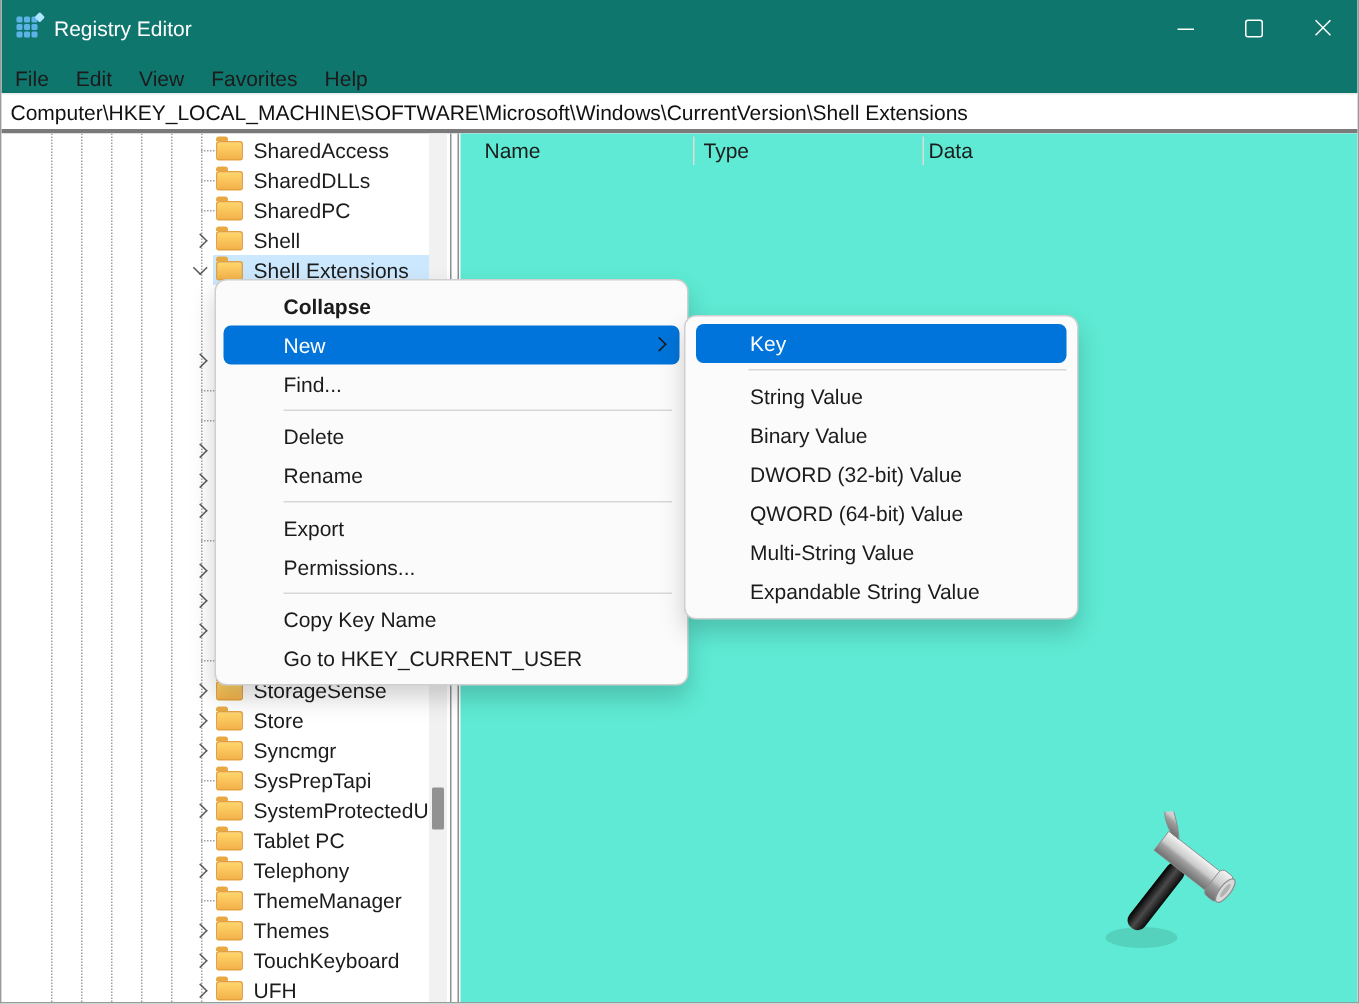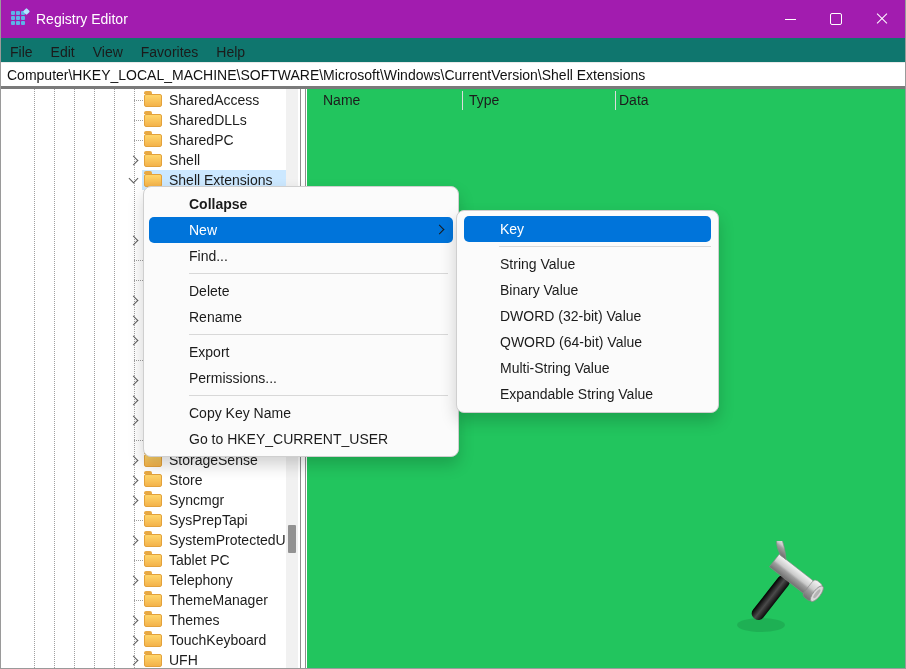--- a/index.html
+++ b/index.html
@@ -1,19 +1,19 @@
 <!DOCTYPE html>
 <html><head>
 <meta charset="utf-8">
 <style>
   html,body{margin:0;padding:0;background:#e8e8e8;font-family:"Liberation Sans",sans-serif;}
   .window{position:relative;width:906px;height:669px;background:#fff;overflow:hidden;
           border-left:1px solid #9a9a9a;border-right:1px solid #9a9a9a;border-bottom:1px solid #9a9a9a;box-sizing:border-box;}
   
-  .titlebar{position:absolute;left:0;top:0;right:0;height:38px;background:#a21caf;display:flex;align-items:center;}
+  .titlebar{position:absolute;left:0;top:0;right:0;height:38px;background:#0f766e;display:flex;align-items:center;}
   .appicon{position:relative;width:16px;height:16px;margin-left:10px;display:grid;grid-template-columns:repeat(3,4px);grid-template-rows:repeat(3,4px);gap:1px;}
   .appicon span{background:#5db3e8;border-radius:1px;}
   .appicon .spark{position:absolute;right:-2px;top:-2px;width:5px;height:5px;background:#aee6ff;transform:rotate(45deg);border-radius:1px;}
   .apptitle{color:#fff;font-size:14px;margin-left:9px;}
   .winbtns{margin-left:auto;display:flex;height:100%;}
   .winbtn{width:46px;height:100%;display:flex;align-items:center;justify-content:center;cursor:default;}
   .glyph-min{width:11px;height:1px;background:#fff;}
   .glyph-max{width:10px;height:10px;border:1px solid #fff;border-radius:2px;}
   .glyph-close{position:relative;width:12px;height:12px;}
   .glyph-close i{position:absolute;left:-1px;top:5px;width:14px;height:1px;background:#fff;}
@@ -39,21 +39,21 @@
   .folder{position:absolute;left:143px;top:4px;width:18px;height:13px;background:linear-gradient(180deg,#ffd66b,#f3b24a);
           border:1px solid #e3a23c;border-radius:2px;box-sizing:border-box;}
   .folder::before{content:"";position:absolute;left:-1px;top:-4px;width:8px;height:3px;background:#e8a943;border-radius:2px 2px 0 0;}
   .tlabel{position:absolute;left:168px;top:2px;white-space:nowrap;color:#1c1c1c;}
   
   .vscroll{position:absolute;left:285px;top:0;bottom:0;width:12px;background:#f1f1f1;}
   .vthumb{position:absolute;left:2px;width:8px;background:#929292;border-radius:1px;}
   .split-a{position:absolute;left:299px;top:0;bottom:0;width:1px;background:#8f8f8f;}
   .split-b{position:absolute;left:304px;top:0;bottom:0;width:1px;background:#8f8f8f;}
   
-  .list{position:absolute;left:306px;top:0;right:0;bottom:0;background:#22c55e;font-size:14px;color:#1c1c1c;}
+  .list{position:absolute;left:306px;top:0;right:0;bottom:0;background:#5eead4;font-size:14px;color:#1c1c1c;}
   .col-h{position:absolute;top:3px;white-space:nowrap;}
   .h-name{left:16px;} .h-type{left:162px;} .h-data{left:312px;}
   .tick{position:absolute;top:2px;height:19px;width:1px;background:#dcdcdc;}
   .t1{left:155px;} .t2{left:308px;}
   .lrow{position:absolute;left:0;top:24px;right:0;height:20px;}
   .ab-icon{position:absolute;left:12px;top:2px;width:17px;height:14px;border:1px solid #c3c3c3;border-radius:2px;background:#fff;
            color:#c23b22;font-size:10px;font-weight:bold;text-align:center;line-height:13px;box-sizing:border-box;}
   .v-name{position:absolute;left:33px;top:1px;} .v-type{position:absolute;left:162px;top:1px;} .v-data{position:absolute;left:312px;top:1px;}
   
   .menu-panel{position:absolute;background:#fbfbfb;border:1px solid #cfcfcf;border-radius:8px;

